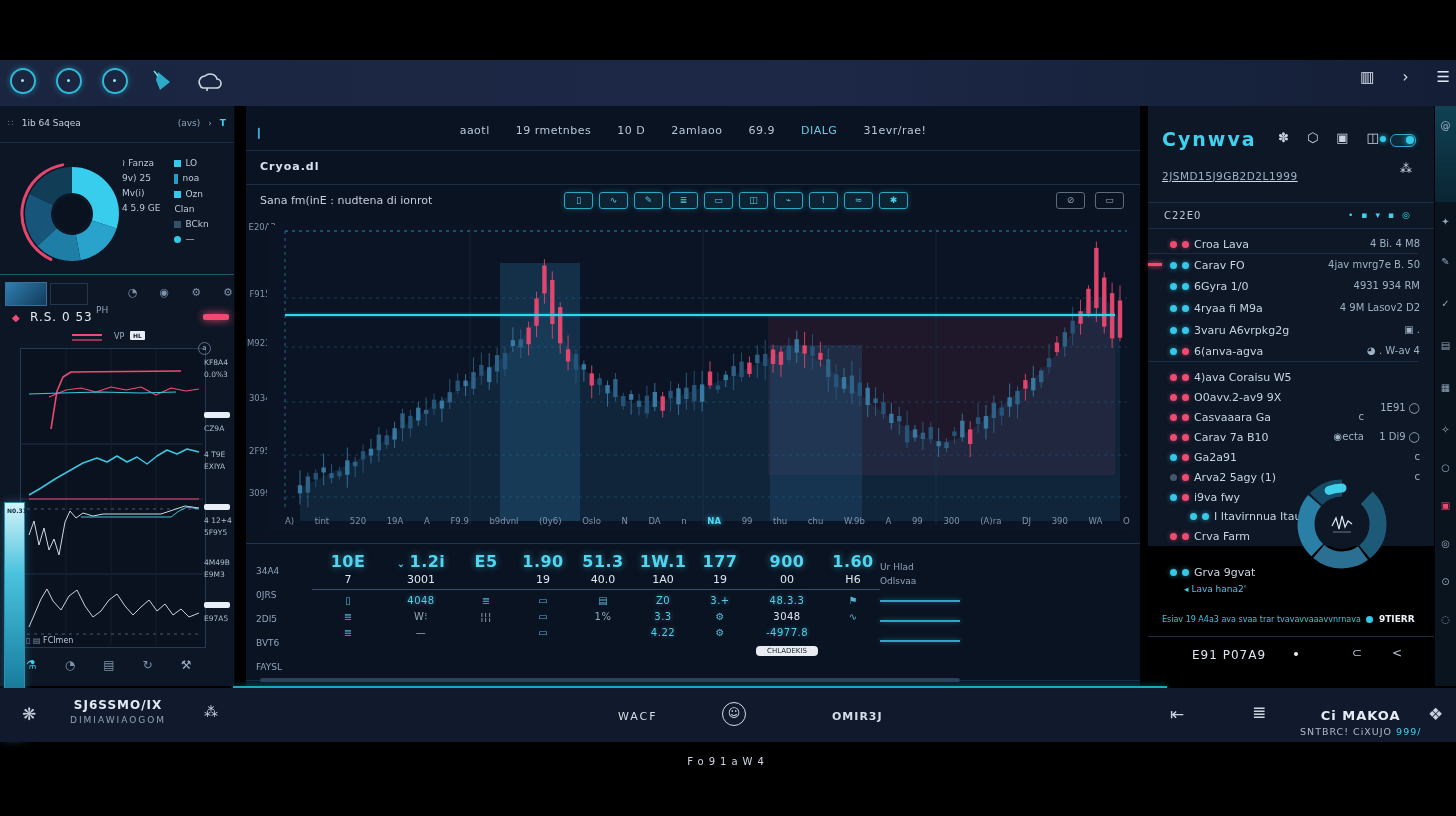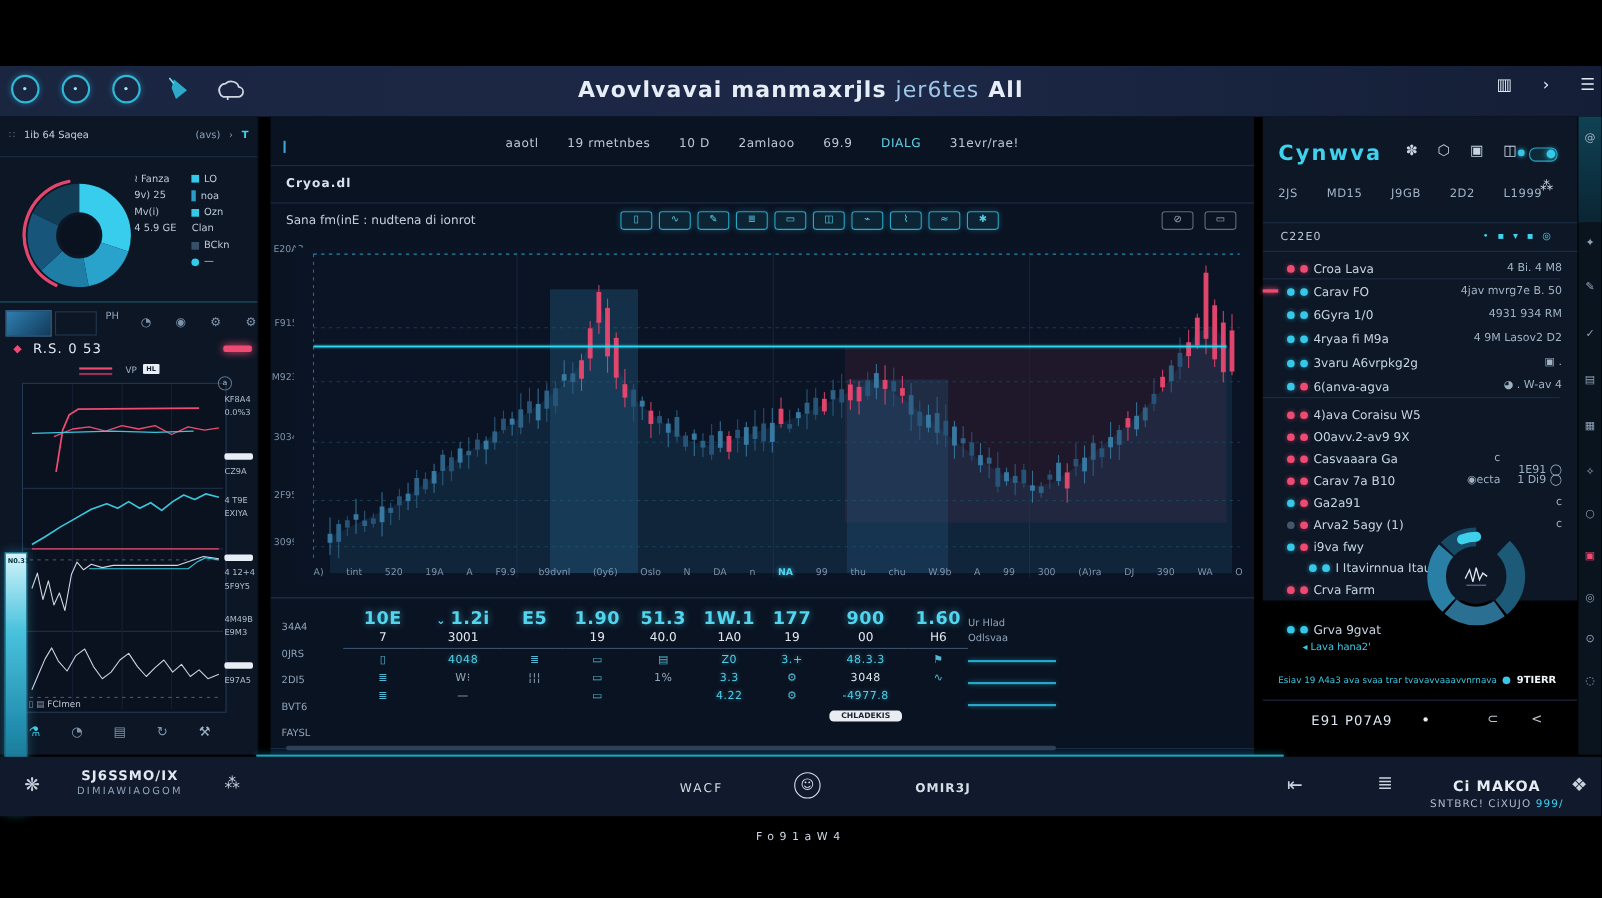--- a/index.html
+++ b/index.html
@@ -37,21 +37,21 @@
         color:#4fd0ea;font-size:9px;line-height:14px;text-align:center;box-shadow:0 0 6px rgba(42,166,198,.35);}
   .tbtn.gray{border-color:#5c6b7e;color:#9aa8b8;background:transparent;box-shadow:none;}
   .ytick{position:absolute;right:0;font-size:8.5px;color:#7e93ab;}
   .xticks{display:flex;justify-content:space-between;font-size:8.5px;color:#7e93ab;}
   .stat-big{font-size:16px;font-weight:bold;color:#52d6f0;text-shadow:0 0 7px rgba(80,214,240,.55);letter-spacing:.5px;}
   .stat-sub{font-size:11px;color:#dfe7f0;border-bottom:1px solid #3a4f6b;padding-bottom:3px;margin-top:2px;}
   .stat-row{font-size:10px;margin-top:5px;letter-spacing:.5px;}
   .c-cyan{color:#4fd0ea;text-shadow:0 0 5px rgba(79,208,234,.5);}
   .c-dim{color:#93a6ba;} .c-wh{color:#dfe7f0;}
   .stat-ic{color:#4fb6d4;font-size:10px;margin-top:5px;}
-  .badge-w{background:#e9edf2;color:#1a2333;font-size:7px;border-radius:4px;padding:1px 11px;display:inline-block;font-weight:bold;}
+  .badge-w{background:#e9edf2;color:#1a2333;font-size:7px;border-radius:4px;padding:1px 11px;display:inline-block;}
   
   #rp-title{font-size:19px;font-weight:bold;color:#3fd2ee;letter-spacing:2px;}
   .rp-tab{font-size:10.5px;color:#9fb2c6;letter-spacing:.5px;}
   .dot{display:inline-block;width:7px;height:7px;border-radius:50%;margin-right:5px;}
   .d-pink{background:#ef4a72;box-shadow:0 0 5px rgba(239,74,114,.6);}
   .d-cyan{background:#35c8e8;box-shadow:0 0 5px rgba(53,200,232,.6);}
   .d-dark{background:#44566c;}
   .rp-item{position:absolute;left:22px;width:250px;font-size:11px;color:#c6d4e2;white-space:nowrap;}
   .rp-val{position:absolute;right:14px;font-size:10px;color:#9fb2c4;white-space:nowrap;}
   .toggle{width:24px;height:11px;border-radius:6px;background:#0e2a38;border:1px solid #2aa6c6;position:relative;}
@@ -71,25 +71,20 @@
     <span class="ring"></span>
     <span class="ring"></span>
     <svg width="26" height="26">
         <polygon points="10,4 22,14 12,22 8,12" fill="#2fb9d6" opacity="0.9"></polygon>
         <line x1="6" y1="3" x2="10" y2="8" stroke="#6fe0f2" stroke-width="1.5"></line>
       </svg>
     <svg width="28" height="22">
         <path d="M6,15 a6,6 0 0 1 5,-9 a7,6 0 0 1 12,3 a4.5,4.5 0 0 1 -1,9 h-13 a4,4 0 0 1 -3,-3 z M13,18 v3" fill="none" stroke="#cdd7e2" stroke-width="1.6"></path>
       </svg>
   </div>
-  <div id="title" class="abs">
-    <span>Avovlvavai manmaxrjls</span>
-    <span class="t2">jer6tes</span>
-    <span>All</span>
-  </div>
   <div class="hicons abs" style="right:6px;gap:28px;" id="hdr-right">
       <span class="hr-icon">▥</span>
       <span class="hr-icon">›</span>
       <span class="hr-icon">☰</span>
     </div>
 </div>
 
 <div id="left-sb" class="abs">
   <div class="lsb-head abs">
     <span style="color:#5c7089;">∷</span>
@@ -122,21 +117,21 @@
         <div><span class="sw" style="background: rgb(53, 200, 232);"></span>Ozn</div>
         <div>Clan</div>
         <div><span class="sw" style="background: rgb(54, 80, 106);"></span>BCkn</div>
         <div><span class="sw" style="background: rgb(53, 200, 232); border-radius: 50%;"></span>—</div>
       </div>
   </div>
   <div class="abs" style="left:0;top:168px;width:234px;height:1px;background:#1b5a6e;"></div>
 
   <div class="abs" style="left:5px;top:176px;width:40px;height:22px;background:linear-gradient(135deg,#2f7fb0,#123a5a);border:1px solid #3a6f96;"></div>
   <div class="abs" style="left:50px;top:177px;width:36px;height:20px;border:1px solid #24384f;"></div>
-  <span class="abs small" style="left:96px;top:177px;">PH</span>
+  <span class="abs small" style="left:96px;top:199px;">PH</span>
   <div class="abs" style="left:128px;top:180px;display:flex;gap:22px;color:#7e93ab;font-size:11px;" id="ltabicons">
       <span>◔</span>
       <span>◉</span>
       <span>⚙</span>
       <span>⚙</span>
     </div>
 
   <span class="abs" style="left:12px;top:206px;color:#ef4a72;font-size:10px;">◆</span>
   <span class="abs" style="left:30px;top:204px;font-size:12px;color:#e2eaf3;letter-spacing:1px;">R.S. 0 53</span>
   <div class="abs pink-badge" style="left:203px;top:208px;width:26px;height:6px;"></div>
@@ -578,21 +573,21 @@
   <span id="rp-title" class="abs" style="left:14px;top:22px;">Cynwva</span>
   <div class="abs" style="left:130px;top:24px;display:flex;gap:18px;color:#c8d4e0;font-size:13px;" id="rp-hicons">
       <span>✽</span>
       <span>⬡</span>
       <span>▣</span>
       <span>◫</span>
     </div>
   <div class="abs toggle" style="left:242px;top:28px;"></div>
   <span class="abs" style="left:232px;top:30px;width:6px;height:6px;border-radius:50%;background:#35c8e8;box-shadow:0 0 5px #35c8e8;"></span>
 
-  <div class="abs" style="left:14px;top:64px;width:240px;display:flex;justify-content:space-between;" id="rp-tabs">
+  <div class="abs" style="left:14px;top:64px;width:240px;display:flex;justify-content:flex-start;text-decoration:underline;" id="rp-tabs">
       <span class="rp-tab">2JS</span>
       <span class="rp-tab">MD15</span>
       <span class="rp-tab">J9GB</span>
       <span class="rp-tab">2D2</span>
       <span class="rp-tab">L1999</span>
     </div>
   <span class="abs" style="left:252px;top:56px;color:#d0dae6;font-size:12px;">⁂</span>
   <div class="divline abs" style="left:0;top:96px;width:286px;"></div>
 
   <span class="abs" style="left:16px;top:104px;font-size:10px;color:#b9c7d6;letter-spacing:1px;">C22E0</span>
@@ -616,21 +611,21 @@
       <div class="rp-item" style="top: 196px;"><span class="dot d-cyan"></span><span class="dot d-cyan"></span><span>4ryaa fi M9a</span></div>
       <span class="rp-val" style="top: 196px;">4 9M Lasov2 D2</span>
       <div class="rp-item" style="top: 218px;"><span class="dot d-cyan"></span><span class="dot d-cyan"></span><span>3varu A6vrpkg2g</span></div>
       <span class="rp-val" style="top: 218px;">▣ .</span>
       <div class="rp-item" style="top: 239px;"><span class="dot d-cyan"></span><span class="dot d-pink"></span><span>6(anva-agva</span></div>
       <span class="rp-val" style="top: 239px;">◕ . W-av 4</span>
       <div class="rp-item" style="top: 265px;"><span class="dot d-pink"></span><span class="dot d-pink"></span><span>4)ava Coraisu W5</span></div>
       <div class="rp-item" style="top: 285px;"><span class="dot d-pink"></span><span class="dot d-pink"></span><span>O0avv.2-av9 9X</span></div>
       <div class="rp-item" style="top: 305px;"><span class="dot d-pink"></span><span class="dot d-pink"></span><span>Casvaaara Ga</span></div>
       <span class="rp-val" style="top: 305px; right: 70px;">c</span>
-      <span class="rp-val" style="top: 316px;">1E91 ◯</span>
+      <span class="rp-val" style="top: 296px;">1E91 ◯</span>
       <div class="rp-item" style="top: 325px;"><span class="dot d-pink"></span><span class="dot d-pink"></span><span>Carav 7a B10</span></div>
       <span class="rp-val" style="top: 325px; right: 70px;">◉ecta</span>
       <span class="rp-val" style="top: 325px;">1 Di9 ◯</span>
       <div class="rp-item" style="top: 345px;"><span class="dot d-cyan"></span><span class="dot d-pink"></span><span>Ga2a91</span></div>
       <span class="rp-val" style="top: 345px;">c</span>
       <div class="rp-item" style="top: 365px;"><span class="dot d-dark"></span><span class="dot d-pink"></span><span>Arva2 5agy (1)</span></div>
       <span class="rp-val" style="top: 365px;">c</span>
       <div class="rp-item" style="top: 385px;"><span class="dot d-cyan"></span><span class="dot d-pink"></span><span>i9va fwy</span></div>
       <div class="rp-item" style="top: 404px; padding-left: 20px;"><span class="dot d-cyan"></span><span class="dot d-cyan"></span><span>I Itavirnnua Itaura</span></div>
       <div class="rp-item" style="top: 424px;"><span class="dot d-pink"></span><span class="dot d-pink"></span><span>Crva Farm</span></div>

